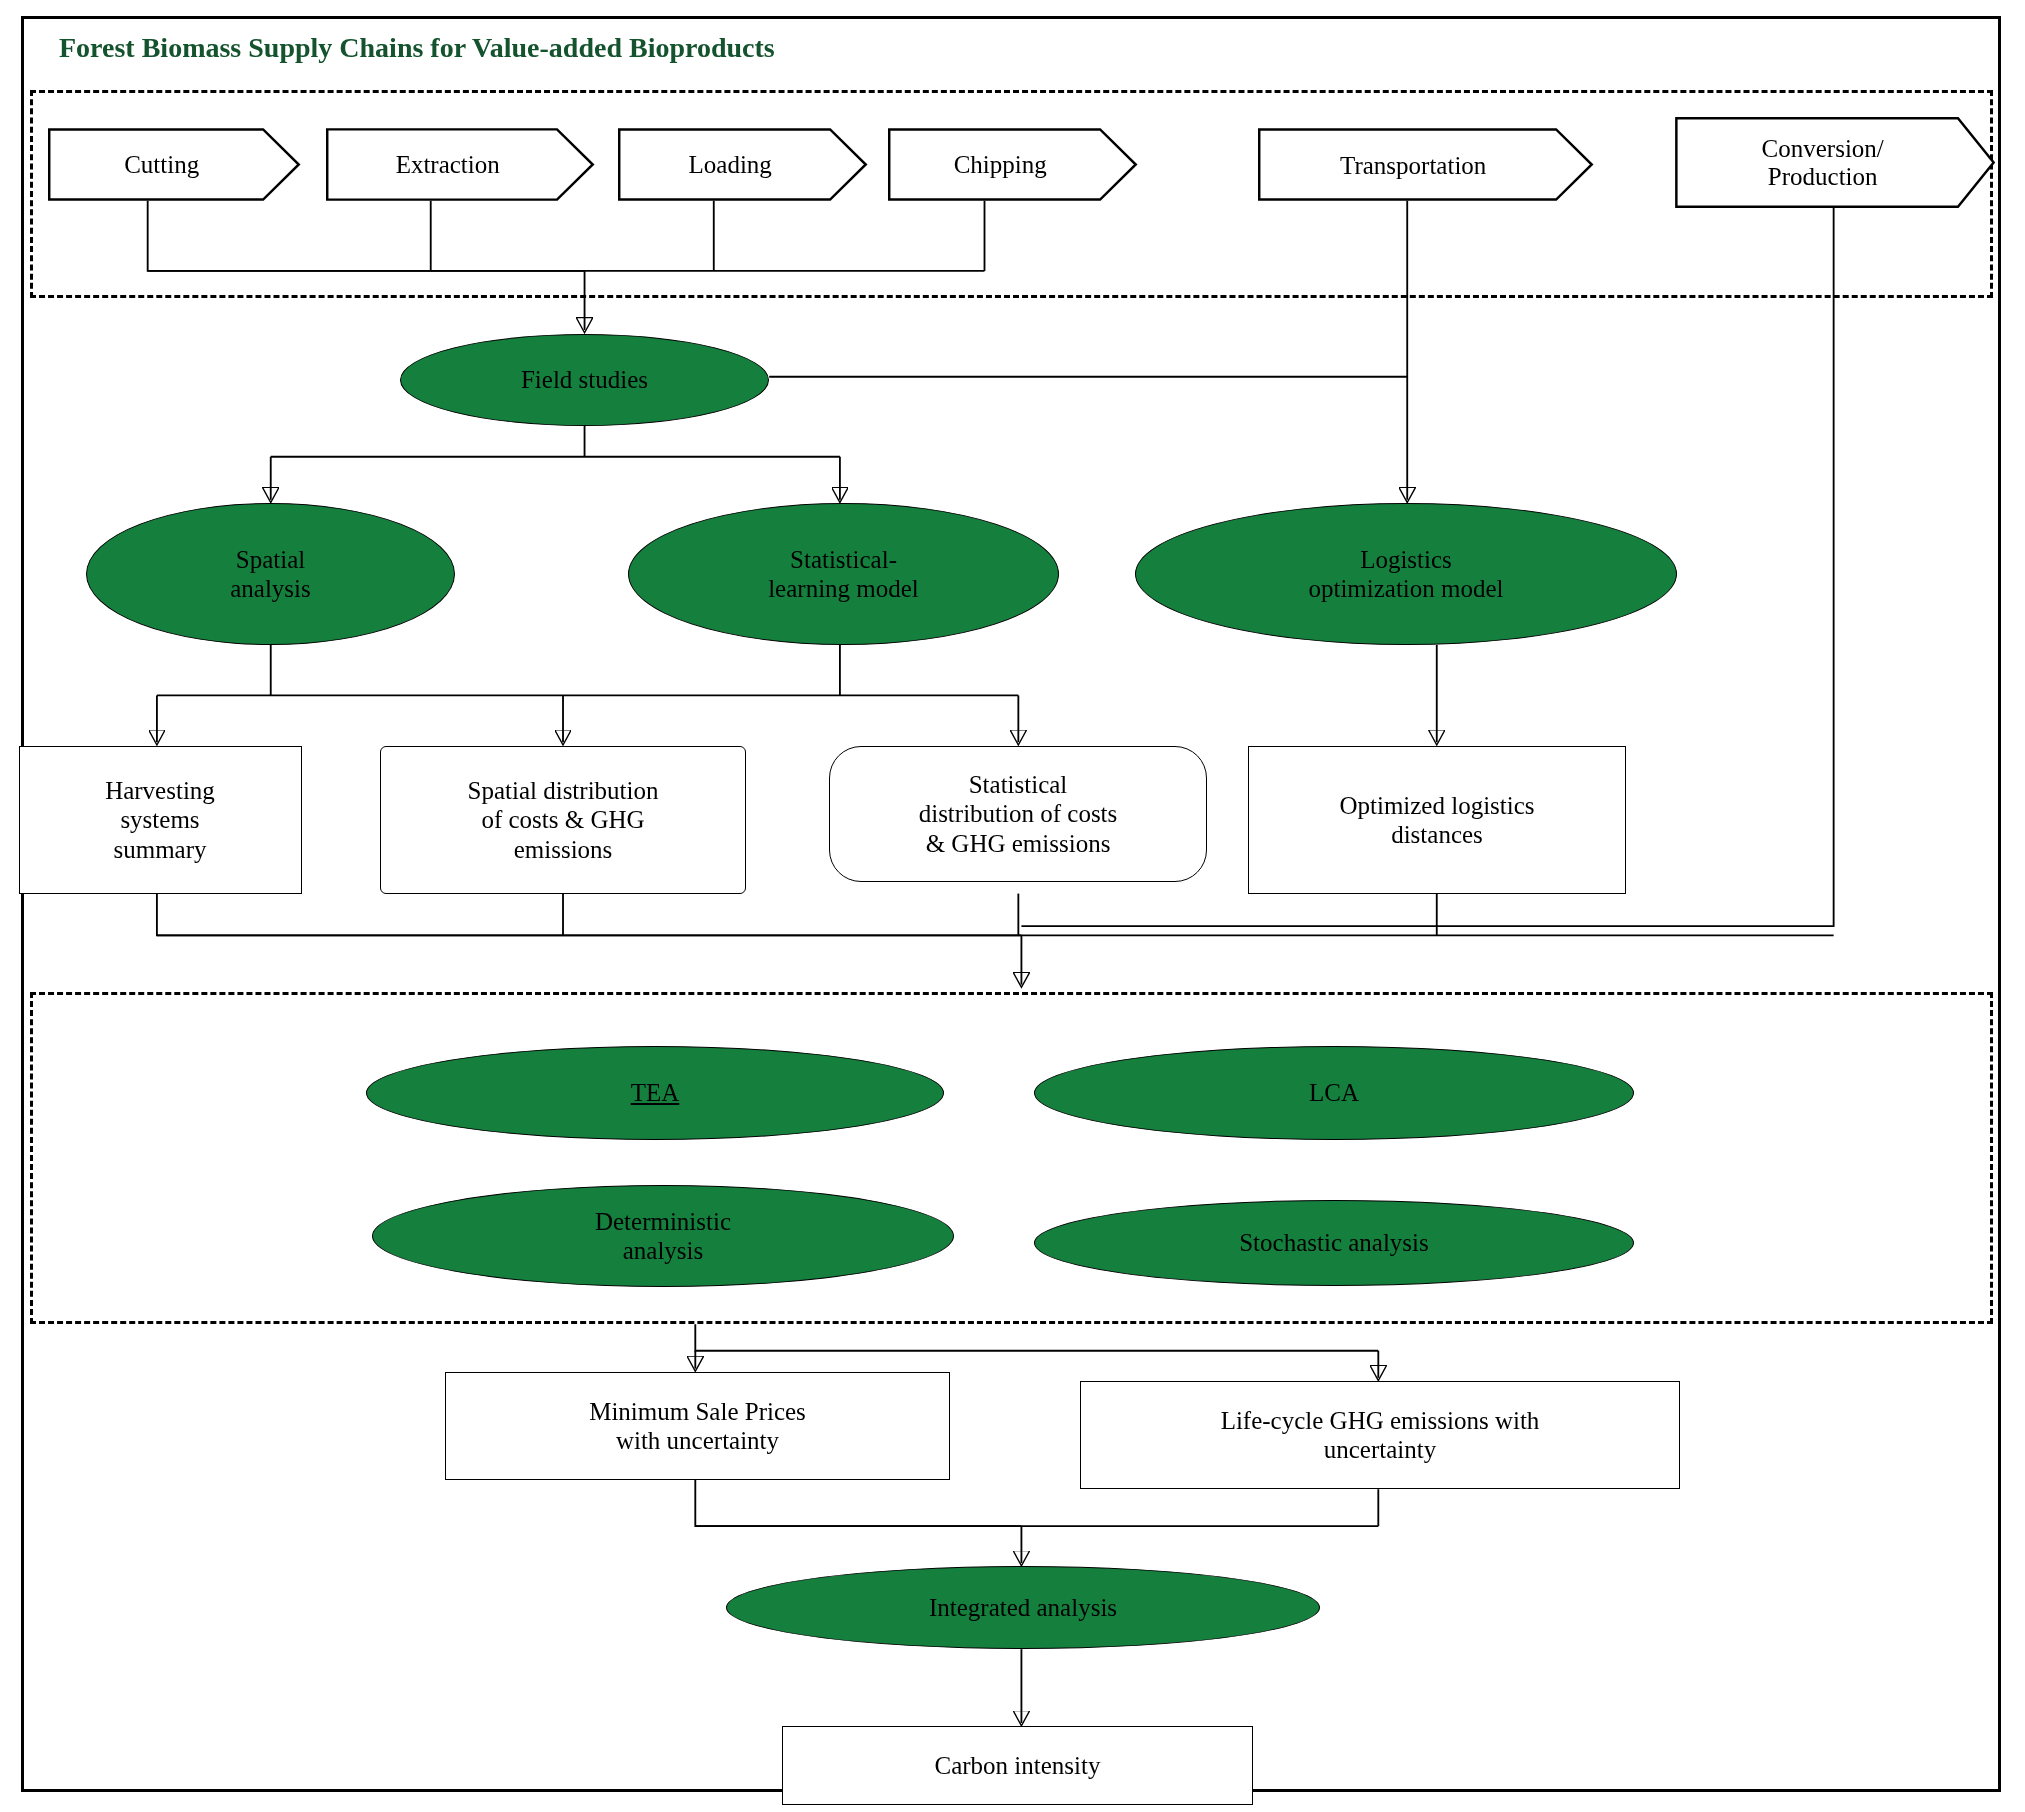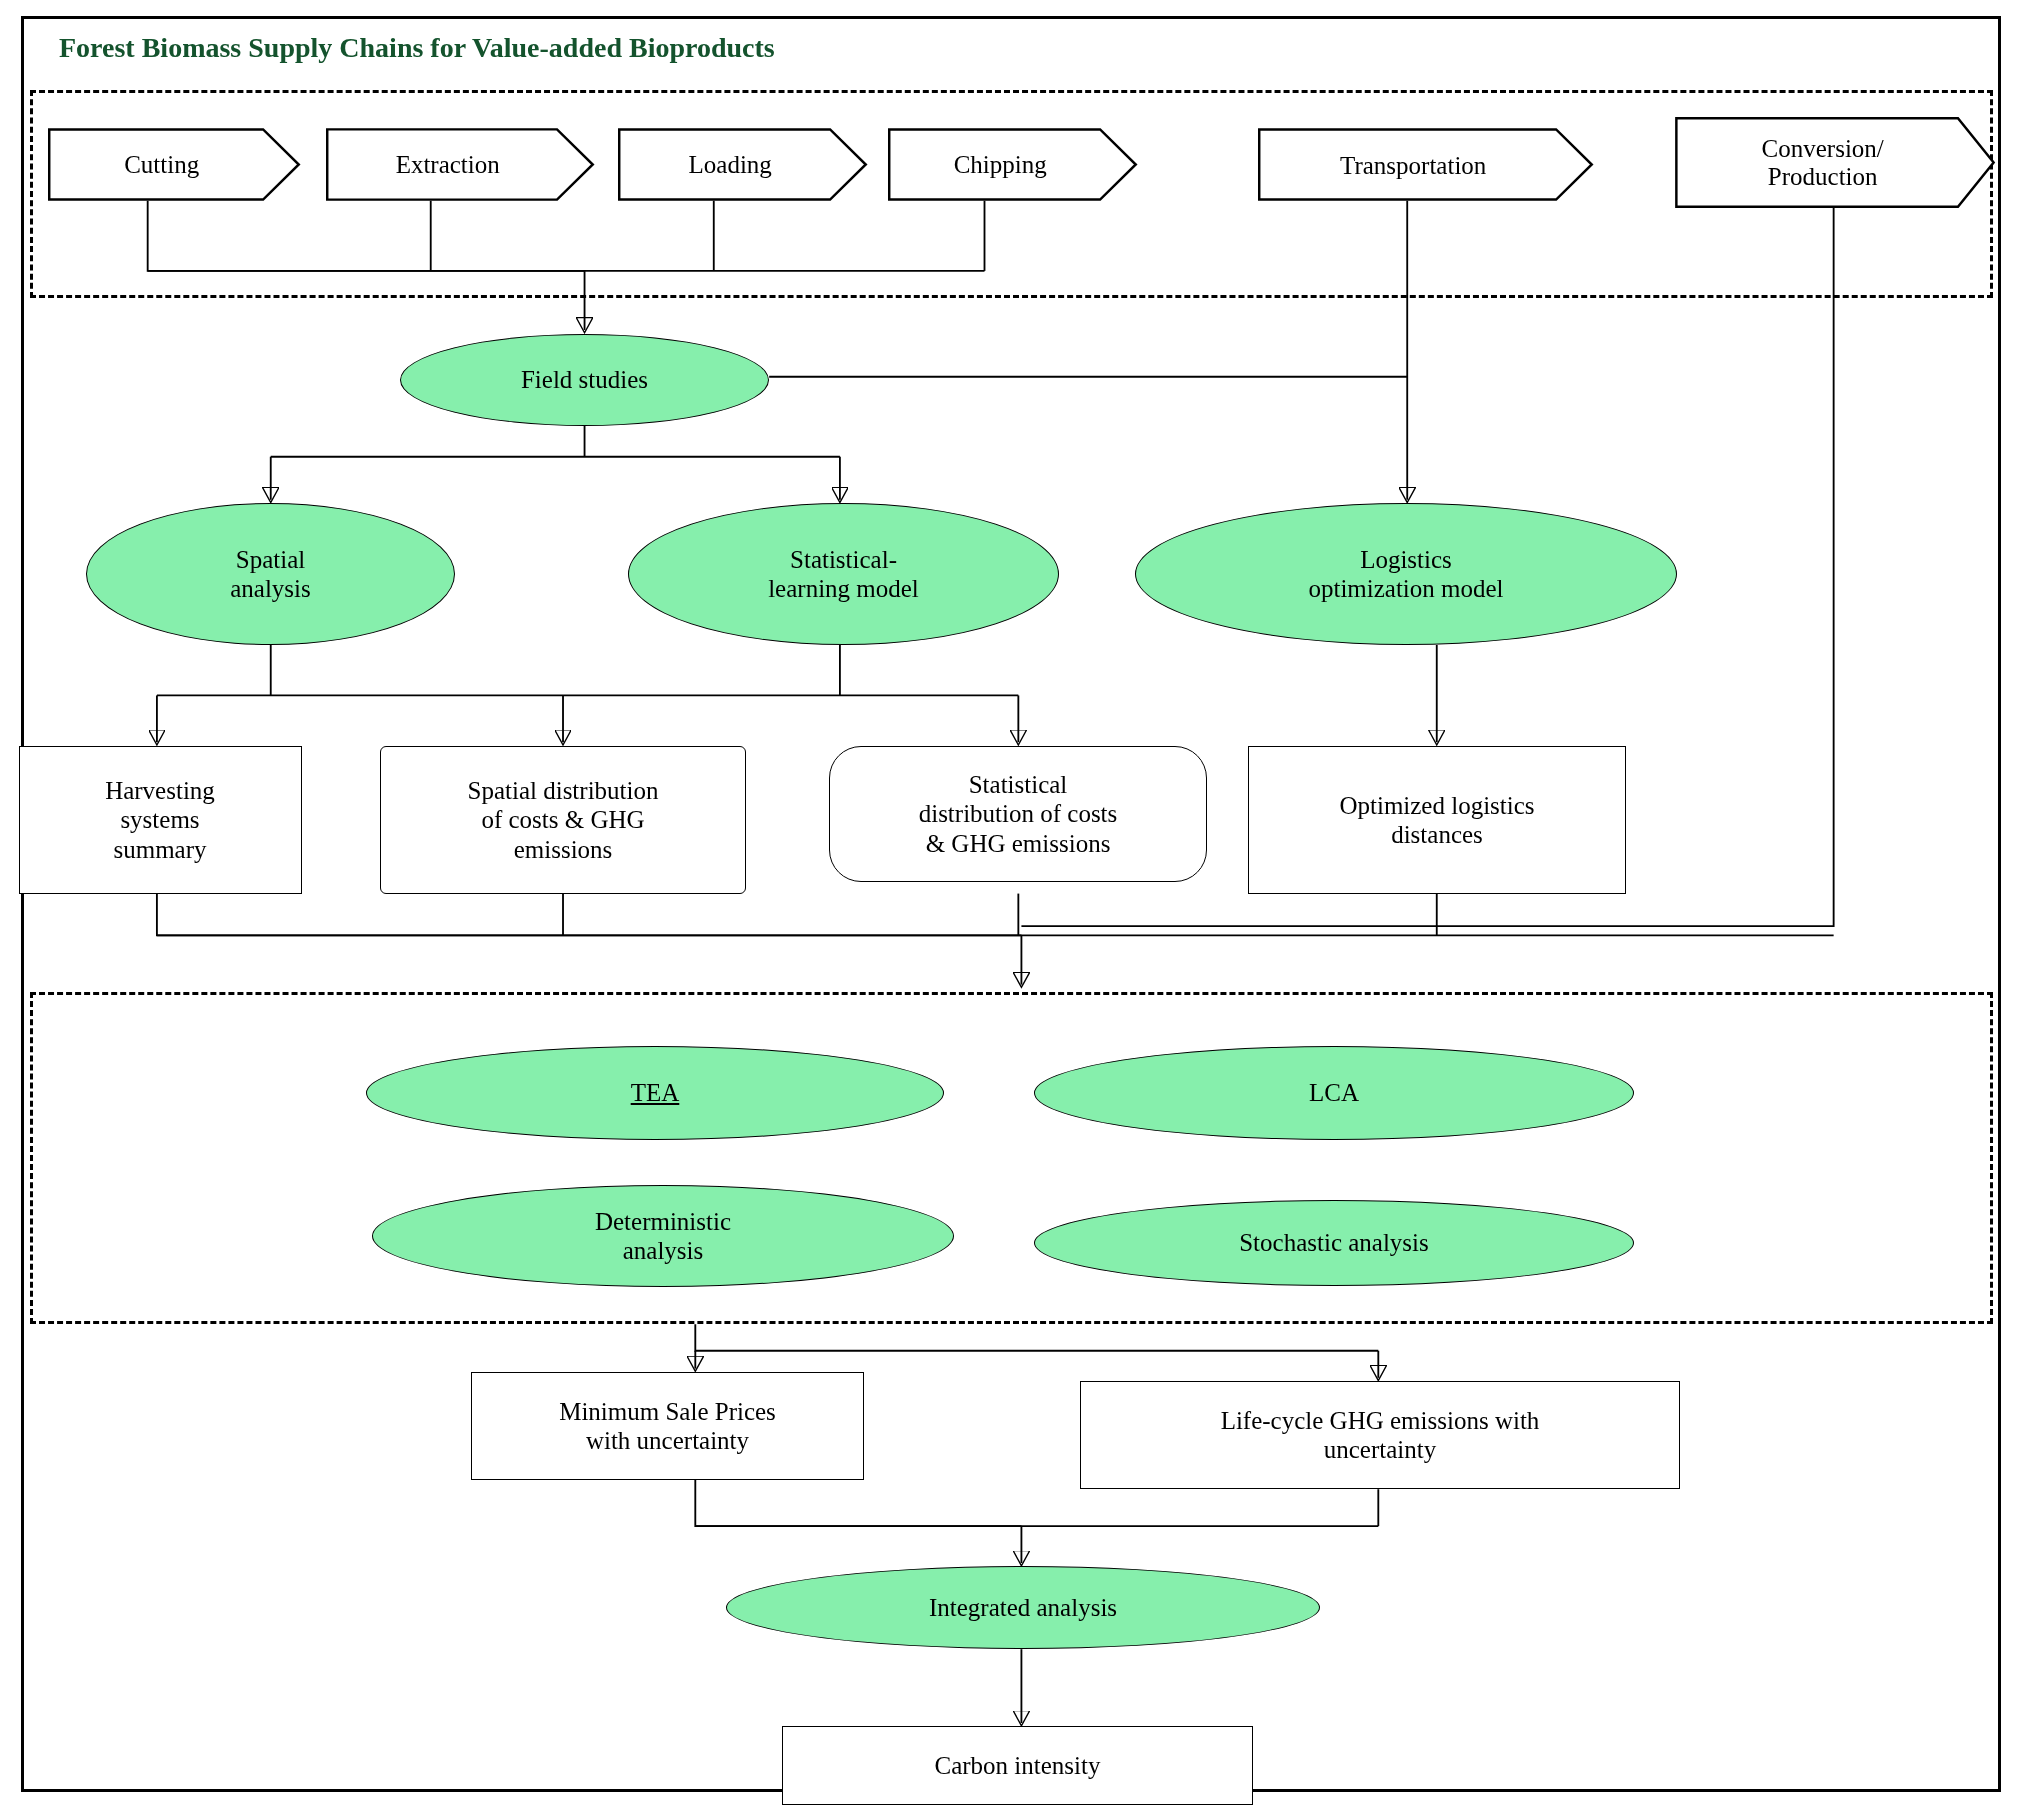--- a/index.html
+++ b/index.html
@@ -95,21 +95,21 @@
     line-height: 1.18;
     color: #000;
     padding: 3.7px 7.4px;
   }
   
   .ellipse-node {
     position: absolute;
     box-sizing: border-box;
     border: 1.8px solid #000;
     border-radius: 50%;
-    background: #86efac;
+    background: #15803d;
     display: flex;
     align-items: center;
     justify-content: center;
     text-align: center;
     font-size: 25px;
     line-height: 1.18;
     color: #000;
     padding: 0 12.3px;
   }
   
@@ -233,21 +233,21 @@
 
   <div class="ellipse-node" style="left:372px; top:1185px; width:582px; height:102px;">
     <span style="white-space:pre-line;">Deterministic
 analysis</span>
   </div>
 
   <div class="ellipse-node" style="left:1034px; top:1200px; width:600px; height:86px;">
     <span style="white-space:pre-line;">Stochastic analysis</span>
   </div>
 
-  <div class="rect-node" style="left:471px; top:1372px; width:393px; height:108px;">
+  <div class="rect-node" style="left:445px; top:1372px; width:505px; height:108px;">
     <span style="white-space:pre-line;">Minimum Sale Prices
 with uncertainty</span>
   </div>
 
   <div class="rect-node" style="left:1080px; top:1381px; width:600px; height:108px;">
     <span style="white-space:pre-line;">Life-cycle GHG emissions with
 uncertainty</span>
   </div>
 
   <div class="ellipse-node" style="left:726px; top:1566px; width:594px; height:83px;">

